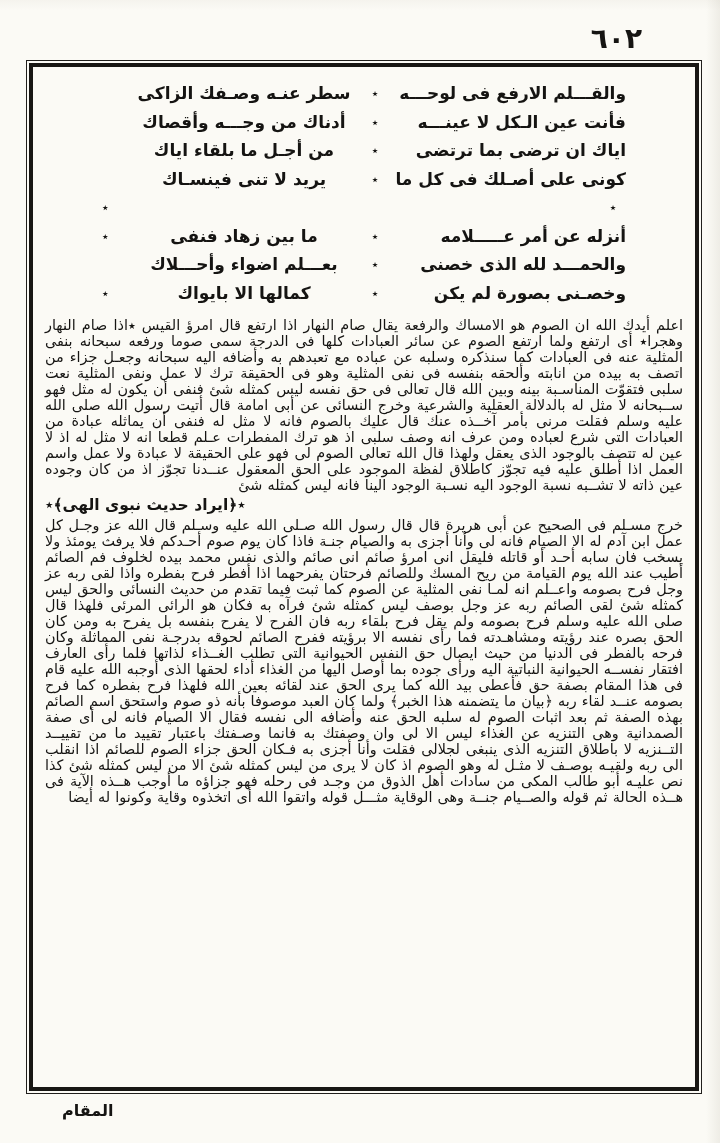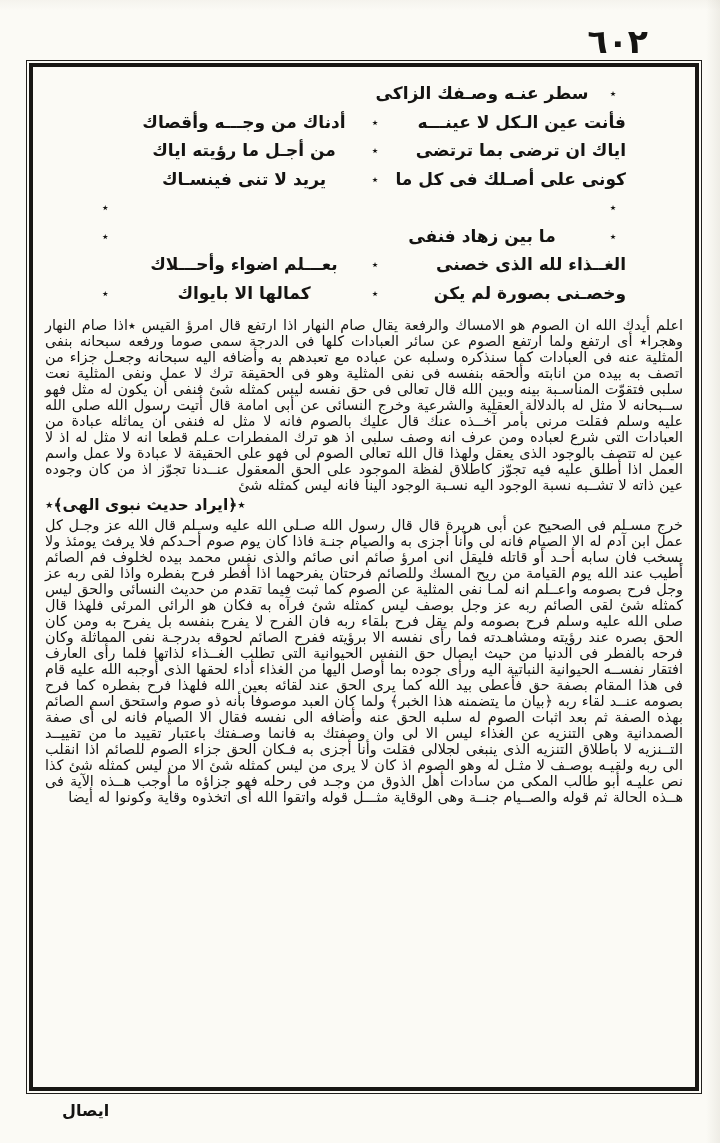--- a/index.html
+++ b/index.html
@@ -20,22 +20,22 @@
   .sheet {
     position: absolute;
     inset: 0;
     background:
       linear-gradient(to left, rgba(180,175,160,0.18), rgba(0,0,0,0) 14px),
       linear-gradient(to bottom, rgba(190,185,170,0.10), rgba(0,0,0,0) 10px);
   }
   .page-number {
     position: absolute;
     top: 22px;
-    right: 72px;
-    font-size: 33px;
+    right: 78px;
+    font-size: 28px;
     font-weight: bold;
     letter-spacing: 1px;
   }
   .frame-outer {
     position: absolute;
     top: 60px;
     left: 26px;
     width: 676px;
     height: 1034px;
     border: 1.5px solid #211f1c;
@@ -113,59 +113,61 @@
 <div class="sheet">
 
   <div class="page-number">٦٠٢</div>
 
   <div class="frame-outer">
     <div class="frame-inner">
 
       <div class="poem">
 
         <div class="verse">
+          <span class="hemi-right">والقـــلم الارفع فى لوحـــه</span>
           <span class="star">٭</span>
           <span class="hemi-left">سطر عنـه وصـفك الزاكى</span>
           <span class="margin-star"></span>
         </div>
 
         <div class="verse">
           <span class="hemi-right">فأنت عين الـكل لا عينـــه</span>
           <span class="star">٭</span>
           <span class="hemi-left">أدناك من وجـــه وأقصاك</span>
           <span class="margin-star"></span>
         </div>
 
         <div class="verse">
           <span class="hemi-right">اياك ان ترضى بما ترتضى</span>
           <span class="star">٭</span>
-          <span class="hemi-left">من أجـل ما رؤيته اياك</span>
+          <span class="hemi-left">من أجـل ما بلقاء اياك</span>
           <span class="margin-star"></span>
         </div>
 
         <div class="verse">
           <span class="hemi-right">كونى على أصـلك فى كل ما</span>
           <span class="star">٭</span>
           <span class="hemi-left">يريد لا تنى فينسـاك</span>
           <span class="margin-star"></span>
         </div>
 
         <div class="verse">
           <span class="star">٭</span>
           <span class="margin-star">٭</span>
         </div>
 
         <div class="verse">
+          <span class="hemi-right">أنزله عن أمر عـــــلامه</span>
           <span class="star">٭</span>
           <span class="hemi-left">ما بين زهاد فنفى</span>
           <span class="margin-star">٭</span>
         </div>
 
         <div class="verse">
-          <span class="hemi-right">الغــذاء لله الذى خصنى</span>
+          <span class="hemi-right">والحمـــد لله الذى خصنى</span>
           <span class="star">٭</span>
           <span class="hemi-left">بعـــلم اضواء وأحـــلاك</span>
           <span class="margin-star"></span>
         </div>
 
         <div class="verse">
           <span class="hemi-right">وخصـنى بصورة لم يكن</span>
           <span class="star">٭</span>
           <span class="hemi-left">كمالها الا بايواك</span>
           <span class="margin-star">٭</span>
@@ -175,15 +177,15 @@
 
       <div class="para">اعلم أيدك الله ان الصوم هو الامساك والرفعة يقال صام النهار اذا ارتفع قال امرؤ القيس ٭اذا صام النهار وهجرا٭ أى ارتفع ولما ارتفع الصوم عن سائر العبادات كلها فى الدرجة سمى صوما ورفعه سبحانه بنفى المثلية عنه فى العبادات كما سنذكره وسلبه عن عباده مع تعبدهم به وأضافه اليه سبحانه وجعـل جزاء من اتصف به بيده من انابته وألحقه بنفسه فى نفى المثلية وهو فى الحقيقة ترك لا عمل ونفى المثلية نعت سلبى فتقوّت المناسـبة بينه وبين الله قال تعالى فى حق نفسه ليس كمثله شئ فنفى أن يكون له مثل فهو ســبحانه لا مثل له بالدلالة العقلية والشرعية وخرج النسائى عن أبى امامة قال أتيت رسول الله صلى الله عليه وسلم فقلت مرنى بأمر آخــذه عنك قال عليك بالصوم فانه لا مثل له فنفى أن يماثله عبادة من العبادات التى شرع لعباده ومن عرف انه وصف سلبى اذ هو ترك المفطرات عـلم قطعا انه لا مثل له اذ لا عين له تتصف بالوجود الذى يعقل ولهذا قال الله تعالى الصوم لى فهو على الحقيقة لا عبادة ولا عمل واسم العمل اذا أطلق عليه فيه تجوّز كاطلاق لفظة الموجود على الحق المعقول عنــدنا تجوّز اذ من كان وجوده عين ذاته لا تشــبه نسبة الوجود اليه نسـبة الوجود الينا فانه ليس كمثله شئ</div>
 
       <div class="heading">٭﴿ايراد حديث نبوى الهى﴾٭</div>
 
       <div class="para">خرج مسـلم فى الصحيح عن أبى هريرة قال قال رسول الله صـلى الله عليه وسـلم قال الله عز وجـل كل عمل ابن آدم له الا الصيام فانه لى وأنا أجزى به والصيام جنـة فاذا كان يوم صوم أحـدكم فلا يرفث يومئذ ولا يسخب فان سابه أحـد أو قاتله فليقل انى امرؤ صائم انى صائم والذى نفس محمد بيده لخلوف فم الصائم أطيب عند الله يوم القيامة من ريح المسك وللصائم فرحتان يفرحهما اذا أفطر فرح بفطره واذا لقى ربه عز وجل فرح بصومه واعــلم انه لمـا نفى المثلية عن الصوم كما ثبت فيما تقدم من حديث النسائى والحق ليس كمثله شئ لقى الصائم ربه عز وجل بوصف ليس كمثله شئ فرآه به فكان هو الرائى المرئى فلهذا قال صلى الله عليه وسلم فرح بصومه ولم يقل فرح بلقاء ربه فان الفرح لا يفرح بنفسه بل يفرح به ومن كان الحق بصره عند رؤيته ومشاهـدته فما رأى نفسه الا برؤيته ففرح الصائم لحوقه بدرجـة نفى المماثلة وكان فرحه بالفطر فى الدنيا من حيث ايصال حق النفس الحيوانية التى تطلب الغــذاء لذاتها فلما رأى العارف افتقار نفســه الحيوانية النباتية اليه ورأى جوده بما أوصل اليها من الغذاء أداء لحقها الذى أوجبه الله عليه قام فى هذا المقام بصفة حق فأعطى بيد الله كما يرى الحق عند لقائه بعين الله فلهذا فرح بفطره كما فرح بصومه عنــد لقاء ربه ﴿بيان ما يتضمنه هذا الخبر﴾ ولما كان العبد موصوفا بأنه ذو صوم واستحق اسم الصائم بهذه الصفة ثم بعد اثبات الصوم له سلبه الحق عنه وأضافه الى نفسه فقال الا الصيام فانه لى أى صفة الصمدانية وهى التنزيه عن الغذاء ليس الا لى وان وصفتك به فانما وصـفتك باعتبار تقييد ما من تقييــد التــنزيه لا باطلاق التنزيه الذى ينبغى لجلالى فقلت وأنا أجزى به فـكان الحق جزاء الصوم للصائم اذا انقلب الى ربه ولقيـه بوصـف لا مثـل له وهو الصوم اذ كان لا يرى من ليس كمثله شئ الا من ليس كمثله شئ كذا نص عليـه أبو طالب المكى من سادات أهل الذوق من وجـد فى رحله فهو جزاؤه ما أوجب هــذه الآية فى هــذه الحالة ثم قوله والصــيام جنــة وهى الوقاية مثـــل قوله واتقوا الله أى اتخذوه وقاية وكونوا له أيضا</div>
 
     </div>
   </div>
 
-  <div class="catchword">ايصال</div>
+  <div class="catchword">المقام</div>
 
 </div>
 
 </body></html>

